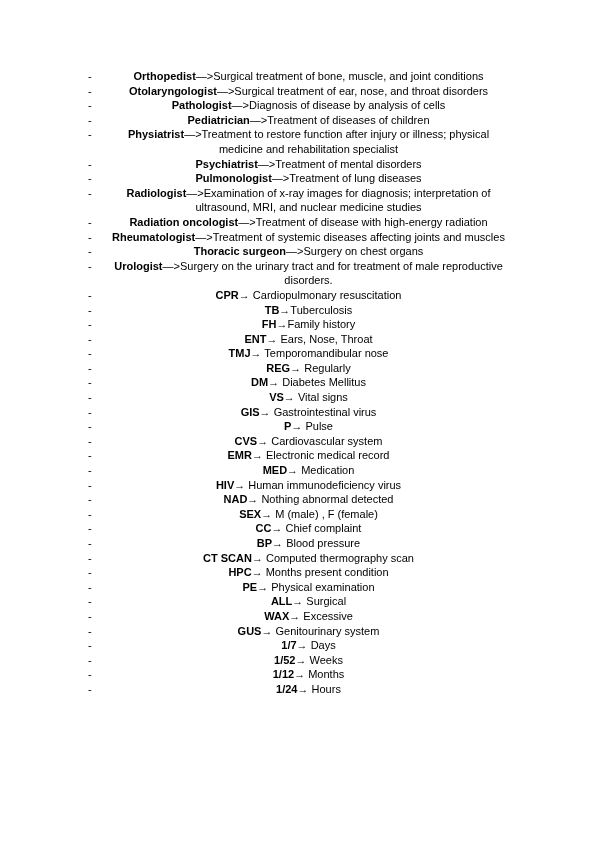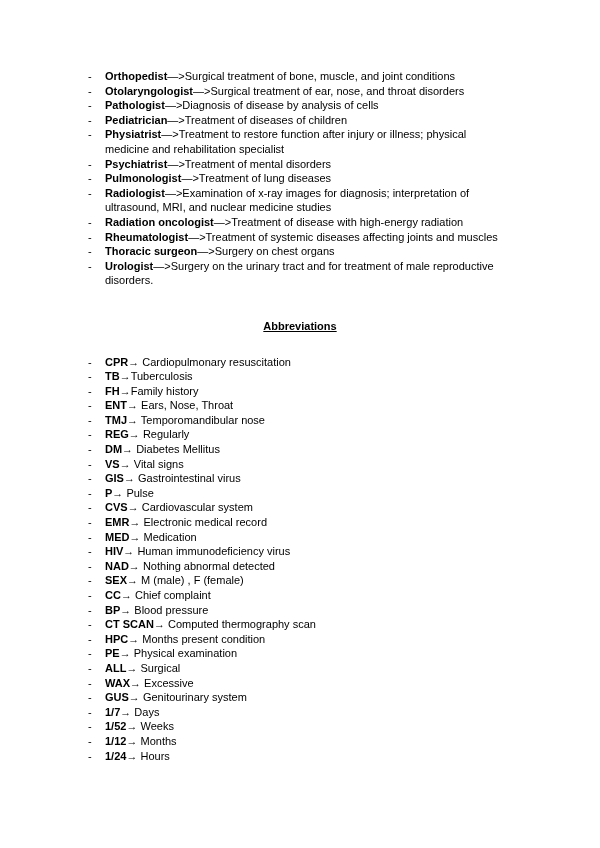--- a/index.html
+++ b/index.html
@@ -27,20 +27,21 @@
     display: flex;
     align-items: flex-start;
   }
   .bullet {
     flex: 0 0 17px;
     width: 17px;
   }
   .body {
     flex: 1 1 auto;
     min-width: 0;
+    text-align: center;
   }
   .term {
     font-weight: bold;
   }
   .heading-wrap {
     text-align: center;
     margin-top: 31px;
     margin-bottom: 21px;
   }
   .heading {
@@ -96,23 +97,20 @@
       </div>
       <div class="item">
         <span class="bullet">-</span>
         <span class="body"><span class="term">Thoracic surgeon</span><span class="rest">—&gt;Surgery on chest organs</span></span>
       </div>
       <div class="item">
         <span class="bullet">-</span>
         <span class="body"><span class="term">Urologist</span><span class="rest">—&gt;Surgery on the urinary tract and for treatment of male reproductive disorders.</span></span>
       </div>
     </div>
-  <div class="heading-wrap">
-    <span class="heading">Abbreviations</span>
-  </div>
   <div class="list" id="abbreviation-list">
       <div class="item">
         <span class="bullet">-</span>
         <span class="body"><span class="term">CPR</span><span class="rest">→ Cardiopulmonary resuscitation</span></span>
       </div>
       <div class="item">
         <span class="bullet">-</span>
         <span class="body"><span class="term">TB</span><span class="rest">→Tuberculosis</span></span>
       </div>
       <div class="item">

